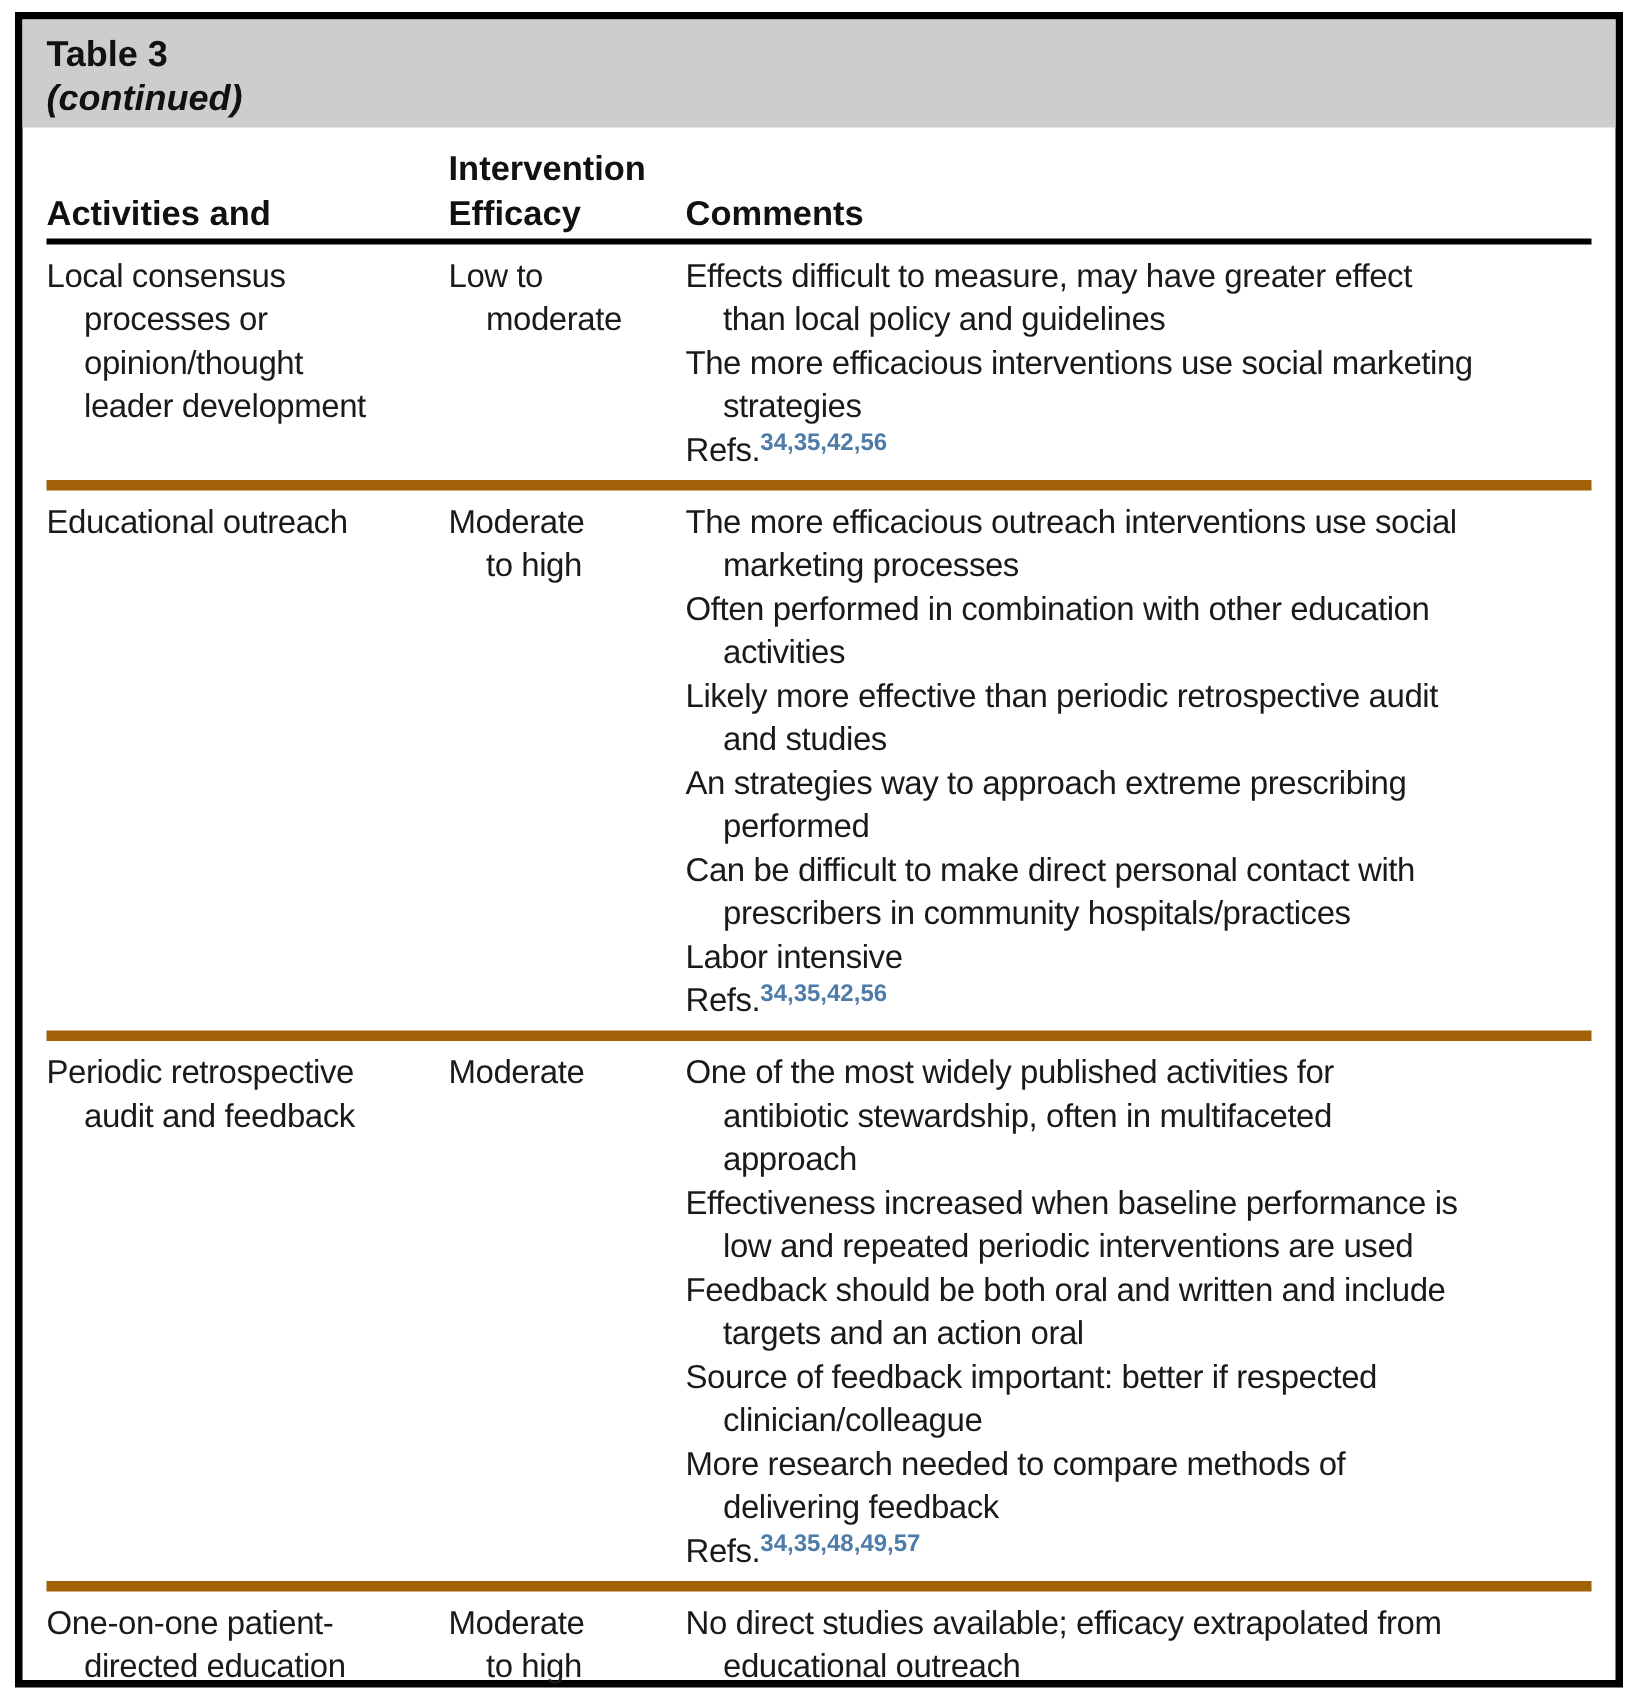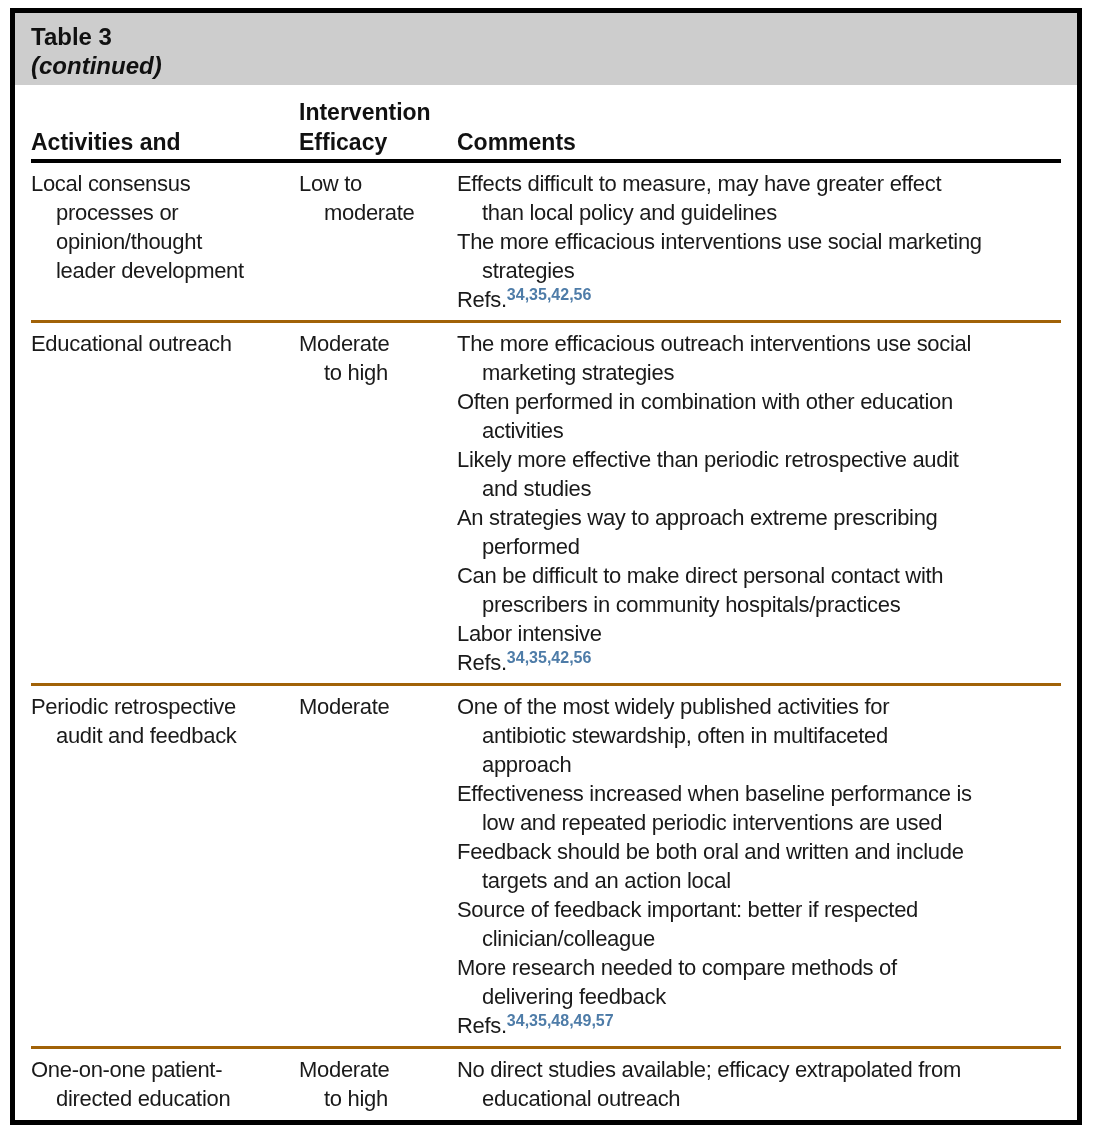--- a/index.html
+++ b/index.html
@@ -51,21 +51,21 @@
     padding-bottom: 2px;
     border-bottom: 4px solid #000000;
     font-weight: bold;
     font-size: 23px;
     line-height: 30px;
     color: #111111;
   }
   .trow {
     display: grid;
     grid-template-columns: 268px 158px 1fr;
-    border-bottom: 3px solid #a16207;
+    border-bottom: 7px solid #a16207;
     padding: 6px 0;
     font-size: 22px;
     line-height: 29px;
     letter-spacing: -0.3px;
   }
   .trow.last { border-bottom: none; }
   .cell { padding-right: 8px; }
   .line { white-space: nowrap; }
   .line.indent { padding-left: 25px; }
   .refs-label { color: #1a1a1a; }
@@ -132,21 +132,21 @@
             <div class="cell">
               <div class="line">Educational outreach</div>
             </div>
             <div class="cell">
               <div class="line">Moderate</div>
               <div class="line indent">to high</div>
             </div>
             <div class="cell">
               <div>
                 <div class="line">The more efficacious outreach interventions use social</div>
-                <div class="line indent">marketing strategies</div>
+                <div class="line indent">marketing processes</div>
               </div>
               <div>
                 <div class="line">Often performed in combination with other education</div>
                 <div class="line indent">activities</div>
               </div>
               <div>
                 <div class="line">Likely more effective than periodic retrospective audit</div>
                 <div class="line indent">and studies</div>
               </div>
               <div>
@@ -176,21 +176,21 @@
                 <div class="line">One of the most widely published activities for</div>
                 <div class="line indent">antibiotic stewardship, often in multifaceted</div>
                 <div class="line indent">approach</div>
               </div>
               <div>
                 <div class="line">Effectiveness increased when baseline performance is</div>
                 <div class="line indent">low and repeated periodic interventions are used</div>
               </div>
               <div>
                 <div class="line">Feedback should be both oral and written and include</div>
-                <div class="line indent">targets and an action local</div>
+                <div class="line indent">targets and an action oral</div>
               </div>
               <div>
                 <div class="line">Source of feedback important: better if respected</div>
                 <div class="line indent">clinician/colleague</div>
               </div>
               <div>
                 <div class="line">More research needed to compare methods of</div>
                 <div class="line indent">delivering feedback</div>
               </div>
               <div class="line"><span class="refs-label">Refs.</span><span class="refsup">34,35,48,49,57</span></div>

